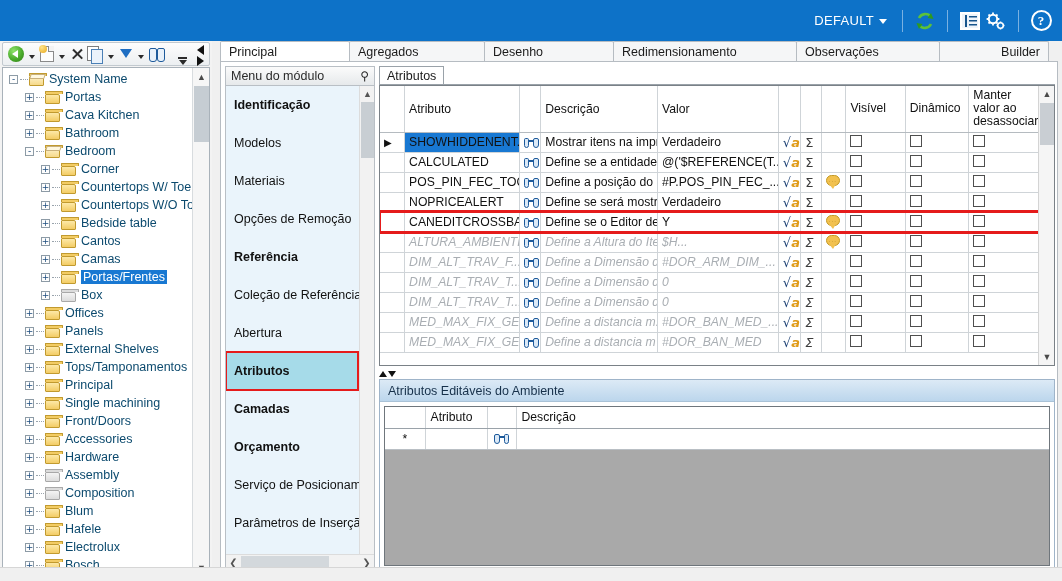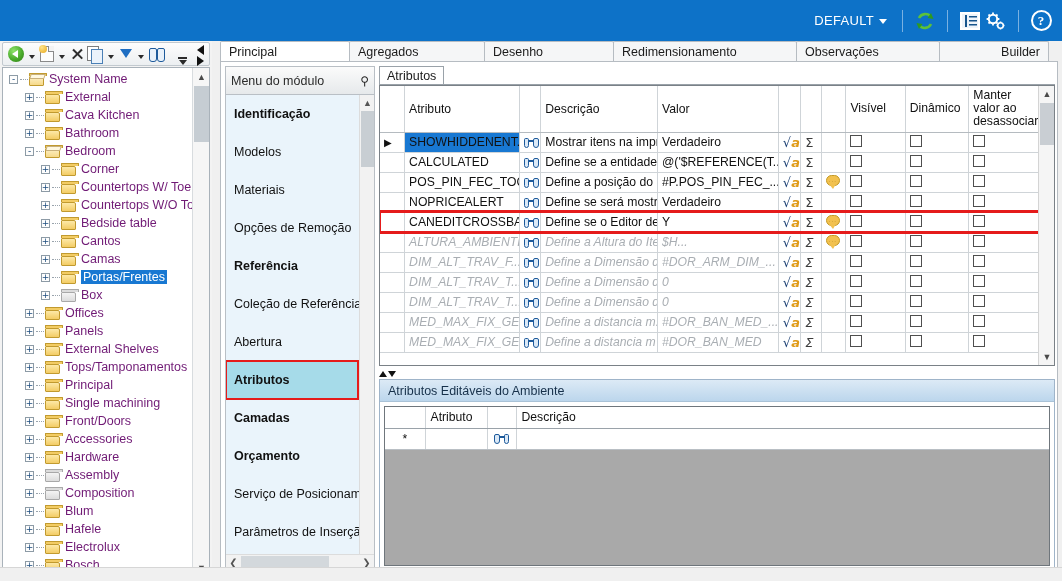--- a/index.html
+++ b/index.html
@@ -137,21 +137,21 @@
   }
   .t-folder .tab{
     position:absolute;left:0;top:0px;width:7px;height:3px;background:#f3cc64;border:1px solid #c19a2e;border-bottom:none;border-radius:1px 1px 0 0;
   }
   .t-folder.open .body{background:linear-gradient(#fdf0c6,#f6d98a);}
   .t-folder.open .lid{
     position:absolute;left:1px;top:1px;width:15px;height:5px;background:#fff8e0;border:1px solid #c8b07c;transform:skewX(-18deg);border-radius:1px;
   }
   .t-folder.grey .body{background:linear-gradient(#f4f4f4,#dcdcdc);border-color:#a8a8a8;}
   .t-folder.grey .tab{background:#dcdcdc;border-color:#a8a8a8;}
-  .t-label { color:#701a75; }
+  .t-label { color:#0c4a6e; }
   .t-row.selected .t-label { background:#1878d2; color:#fff; padding:0 2px; }
 
   .tree-vscroll {
     position:absolute; right:0; top:0; width:17px; height:508px; background:#f6f6f6; border-left:1px solid #d8dcdf;
   }
   .tvs-up, .tvs-dn { width:17px;height:17px;display:flex;align-items:center;justify-content:center;color:#4a4a4a;font-size:9px; }
   .tvs-thumb { position:absolute; left:1px; top:18px; width:15px; height:56px; background:#c6cdd3; }
 
   
   .right-area { position:absolute; left:212px; top:41px; width:850px; height:540px; background:#f0f0f0;}
@@ -168,21 +168,21 @@
     position:absolute; left:8px; top:20px; width:838px; height:516px;
     background:#ffffff; border:1px solid #b6bcc2;
   }
 
   
   .modmenu {
     position:absolute; left:4px; top:4px; width:150px; height:504px;
     display:flex; flex-direction:column;
   }
   .modmenu-head {
-    height:29px; background:linear-gradient(#fbfbfb,#e6e9eb); border:1px solid #b9bfc5;
+    height:20px; background:linear-gradient(#fbfbfb,#e6e9eb); border:1px solid #b9bfc5;
     display:flex; align-items:center; justify-content:space-between; padding:0 5px;
     font-size:12.5px; color:#2a2a2a;
   }
   .pin-icon { font-size:12px; color:#2a2a2a; transform:rotate(0deg); }
   .modmenu-body {
     flex:1; border:1px solid #b9bfc5; border-top:none; background:#eaf4fb; position:relative; overflow:hidden;
   }
   .modlist { position:absolute; left:0; top:0; width:132px; }
   .moditem {
     height:38px; display:flex; align-items:center; padding-left:8px; font-size:12.5px; color:#111;
@@ -372,21 +372,21 @@
             </span>
             <span class="t-label">System Name</span>
           </div>
           <div class="t-row" style="padding-left: 22px;">
             <span class="t-exp">+</span>
             <span class="t-dots"></span>
             <span class="t-folder ">
               <span class="tab"></span>
               <span class="body"></span>
             </span>
-            <span class="t-label">External</span>
+            <span class="t-label">Portas</span>
           </div>
           <div class="t-row" style="padding-left: 22px;">
             <span class="t-exp">+</span>
             <span class="t-dots"></span>
             <span class="t-folder ">
               <span class="tab"></span>
               <span class="body"></span>
             </span>
             <span class="t-label">Cava Kitchen</span>
           </div>

